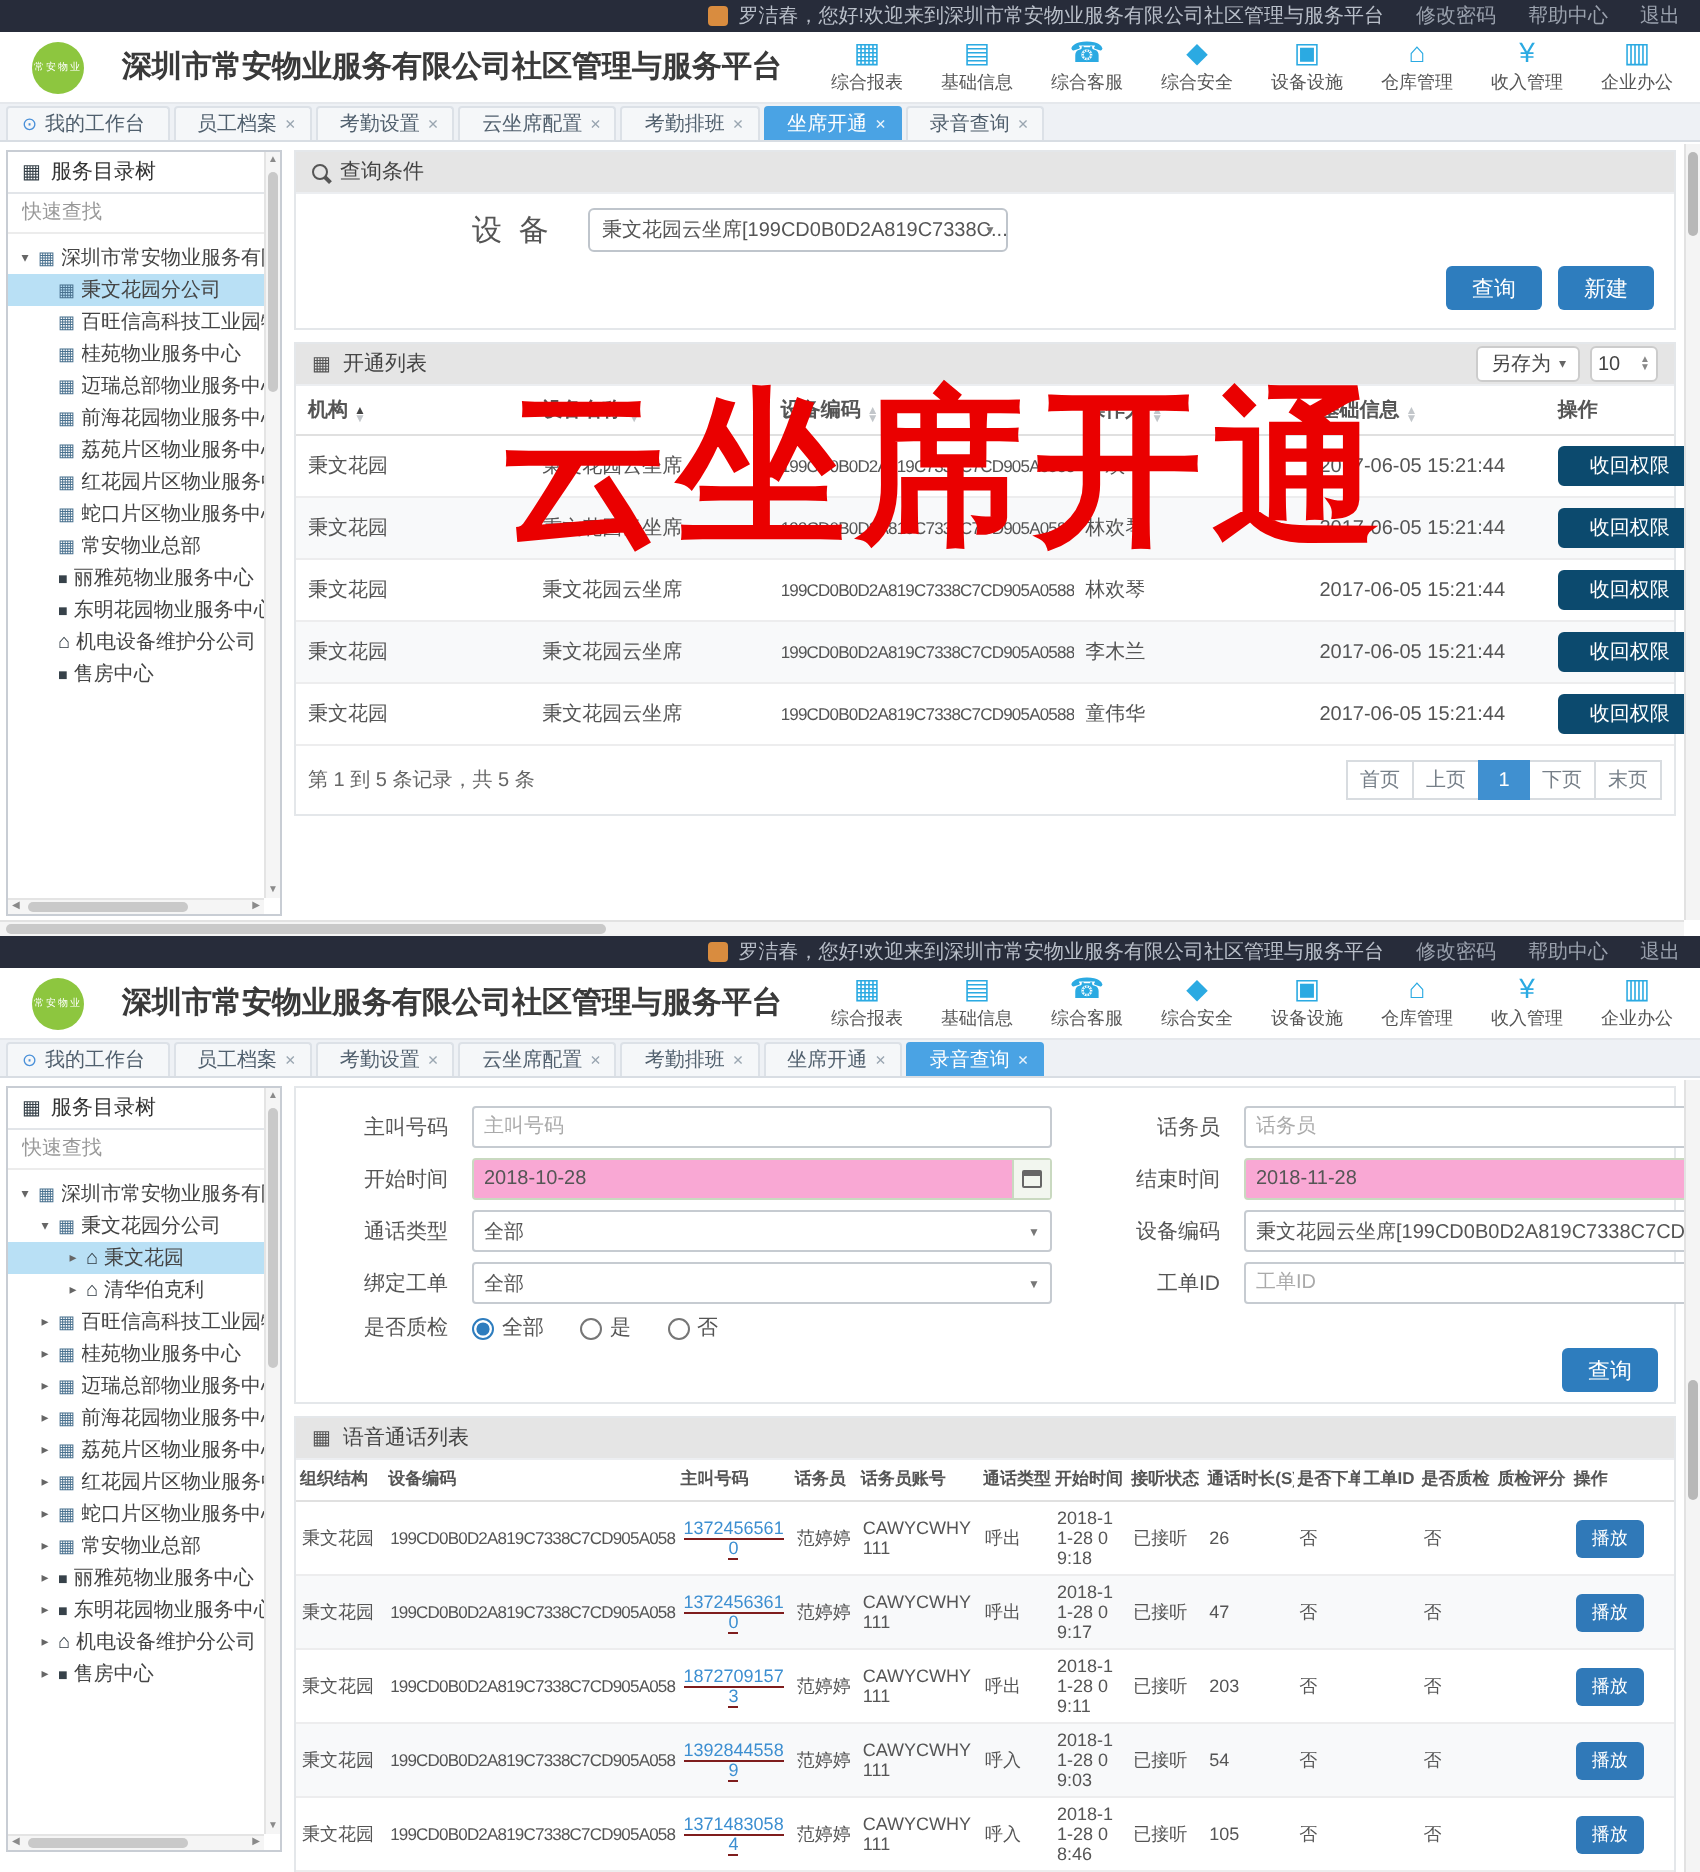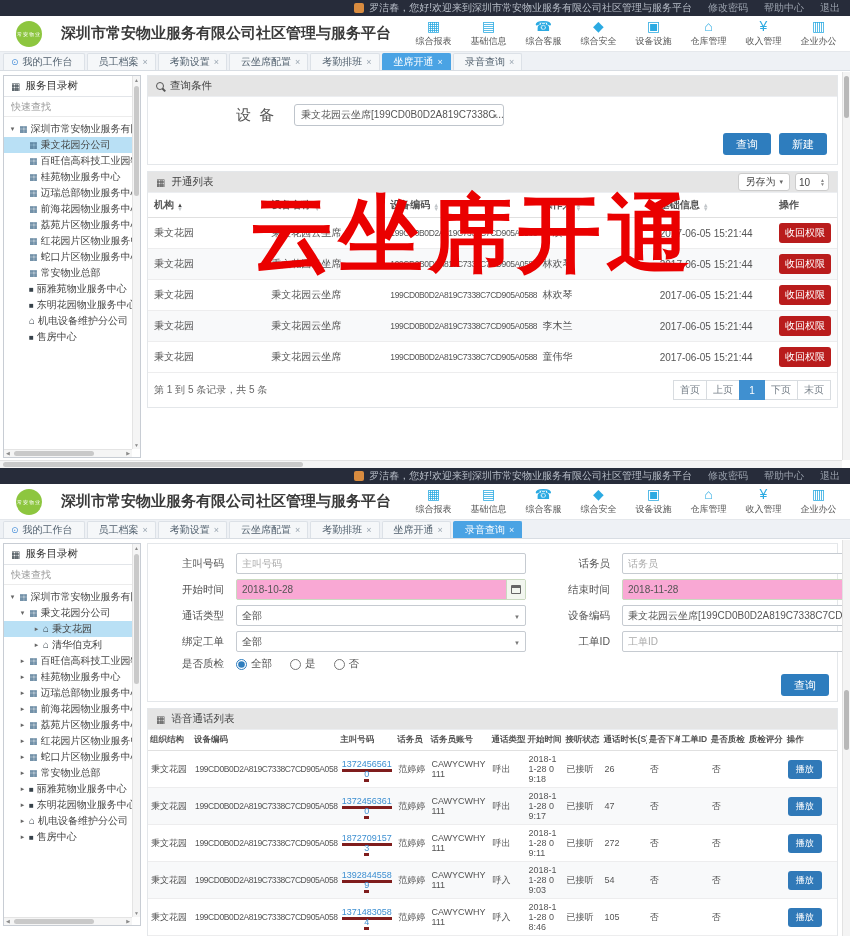--- a/index.html
+++ b/index.html
@@ -91,21 +91,21 @@
   
   table.grid{width:100%;border-collapse:collapse;table-layout:fixed;font-size:10px;color:#555}
   .grid th{font-weight:bold;text-align:left;padding:5px 6px;border-bottom:1px solid #e0e0e0;color:#555;white-space:nowrap;overflow:hidden}
   .grid td{padding:5px 6px;border-bottom:1px solid #ededee;vertical-align:middle;word-break:break-all}
   .grid tbody tr:nth-child(even){background:#f8f9fa}
   .sort{display:inline-flex;flex-direction:column;line-height:3.5px;font-size:6px;color:#c2c6ca;margin-left:3px;vertical-align:1px}
   .sort::before{content:"▲"}
   .sort::after{content:"▼"}
   th[data-sort="asc"] .sort::before{color:#444}
   .code{font-size:8.5px;letter-spacing:-0.4px;white-space:nowrap;overflow:hidden}
-  .op-btn{display:inline-block;background:#b91c1c;color:#fff;font-size:10px;padding:3px 6px;border-radius:3px;border:none;cursor:pointer;white-space:nowrap}
+  .op-btn{display:inline-block;background:#0c4a6e;color:#fff;font-size:10px;padding:3px 16px;border-radius:3px;border:none;cursor:pointer;white-space:nowrap}
   .play-btn{display:inline-block;background:#3079b8;color:#fff;font-size:9px;padding:3px 8px;border-radius:3px;border:none;cursor:pointer;white-space:nowrap}
   .tfoot{display:flex;justify-content:space-between;align-items:center;padding:7px 6px;font-size:10px;color:#666}
   .pager{display:flex}
   .pg{min-width:26px;height:20px;border:1px solid #d8dce0;display:flex;align-items:center;justify-content:center;font-size:10px;color:#767f88;margin-left:-1px;background:#fff;cursor:pointer;padding:0 6px}
   .pg[data-active="true"]{background:#4090d0;color:#fff;border-color:#4090d0;position:relative;z-index:1}
 
   
   .form{display:grid;grid-template-columns:60px 290px 72px 1fr;column-gap:12px;row-gap:5px;padding:9px 10px 30px 16px;position:relative;align-items:center}
   .flabel{font-size:10.5px;color:#555;text-align:right;white-space:nowrap}
   .fld{position:relative;height:21px}
@@ -121,21 +121,21 @@
   .form-search{position:absolute;right:8px;bottom:5px}
 
   
   .overlay{position:absolute;color:#ea0000;font-weight:900;line-height:1;white-space:nowrap;z-index:6;pointer-events:none}
   .s1 .overlay{left:250px;top:192px;font-size:84px;letter-spacing:5px}
   .s2 .overlay{left:238px;top:230px;font-size:73px;letter-spacing:4px}
 
   .s2 .grid{font-size:9px}
   .s2 .grid th{font-size:8.5px;padding:4px 2px}
   .s2 .grid td{padding:3px 3px}
-  .phone{color:#3d8fd1;text-decoration:none;border-bottom:3px solid #7f1d1d;cursor:pointer}
+  .phone{color:#3d8fd1;text-decoration:none;border-bottom:1px solid #7f1d1d;cursor:pointer}
 </style>
 </head>
 <body>
 
 <div class="page">
 
   <div class="section s1">
     <div class="topbar">
       <span class="greet">
         <span class="avatar"></span>
@@ -835,21 +835,21 @@
 
                 <tr>
                   <td>秉文花园</td>
                   <td class="code">199CD0B0D2A819C7338C7CD905A0588D</td>
                   <td style="text-align:center"><a class="phone">18727091573</a></td>
                   <td>范婷婷</td>
                   <td>CAWYCWHY111</td>
                   <td>呼出</td>
                   <td>2018-11-28 09:11</td>
                   <td>已接听</td>
-                  <td>272</td>
+                  <td>203</td>
                   <td>否</td>
                   <td></td>
                   <td>否</td>
                   <td></td>
                   <td><button class="play-btn">播放</button></td>
                 </tr>
 
                 <tr>
                   <td>秉文花园</td>
                   <td class="code">199CD0B0D2A819C7338C7CD905A0588D</td>

